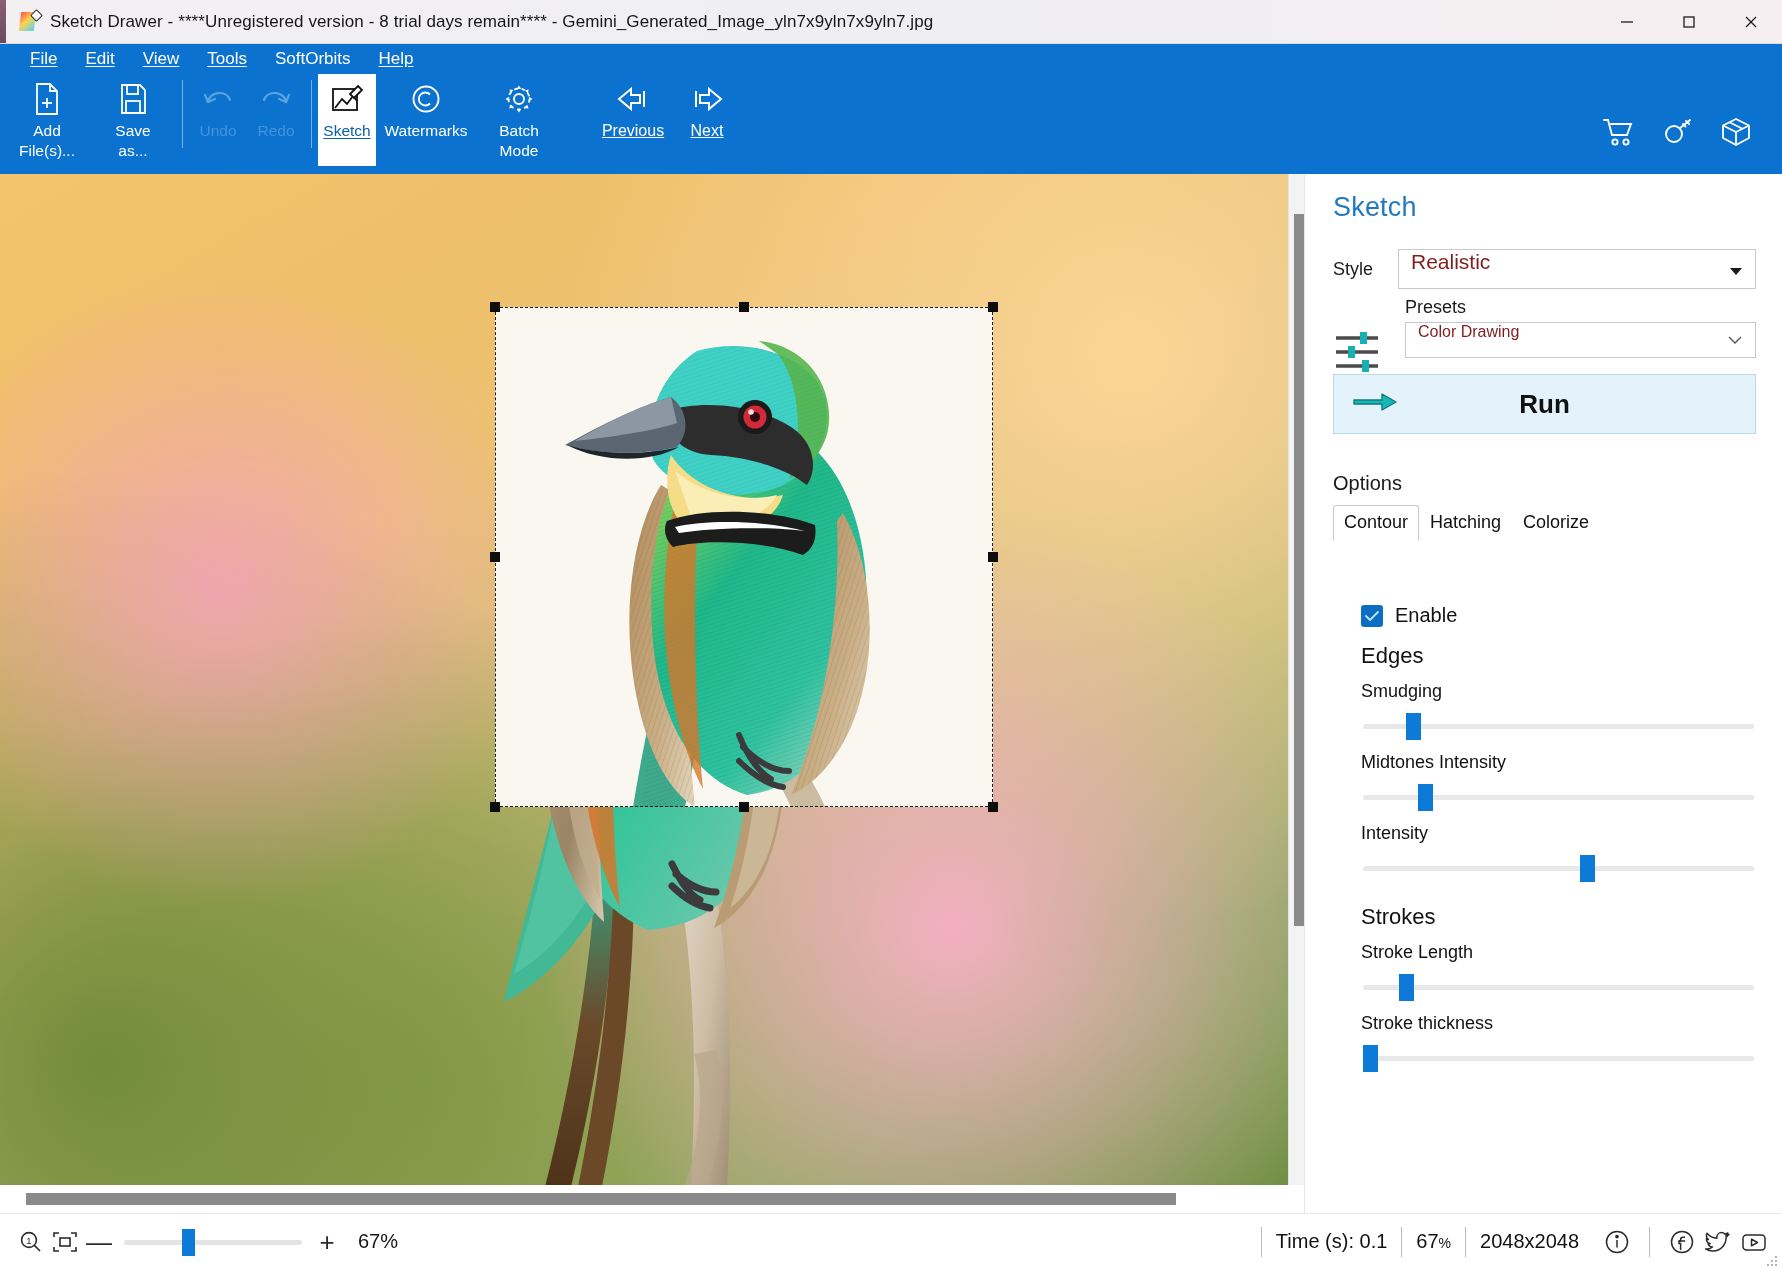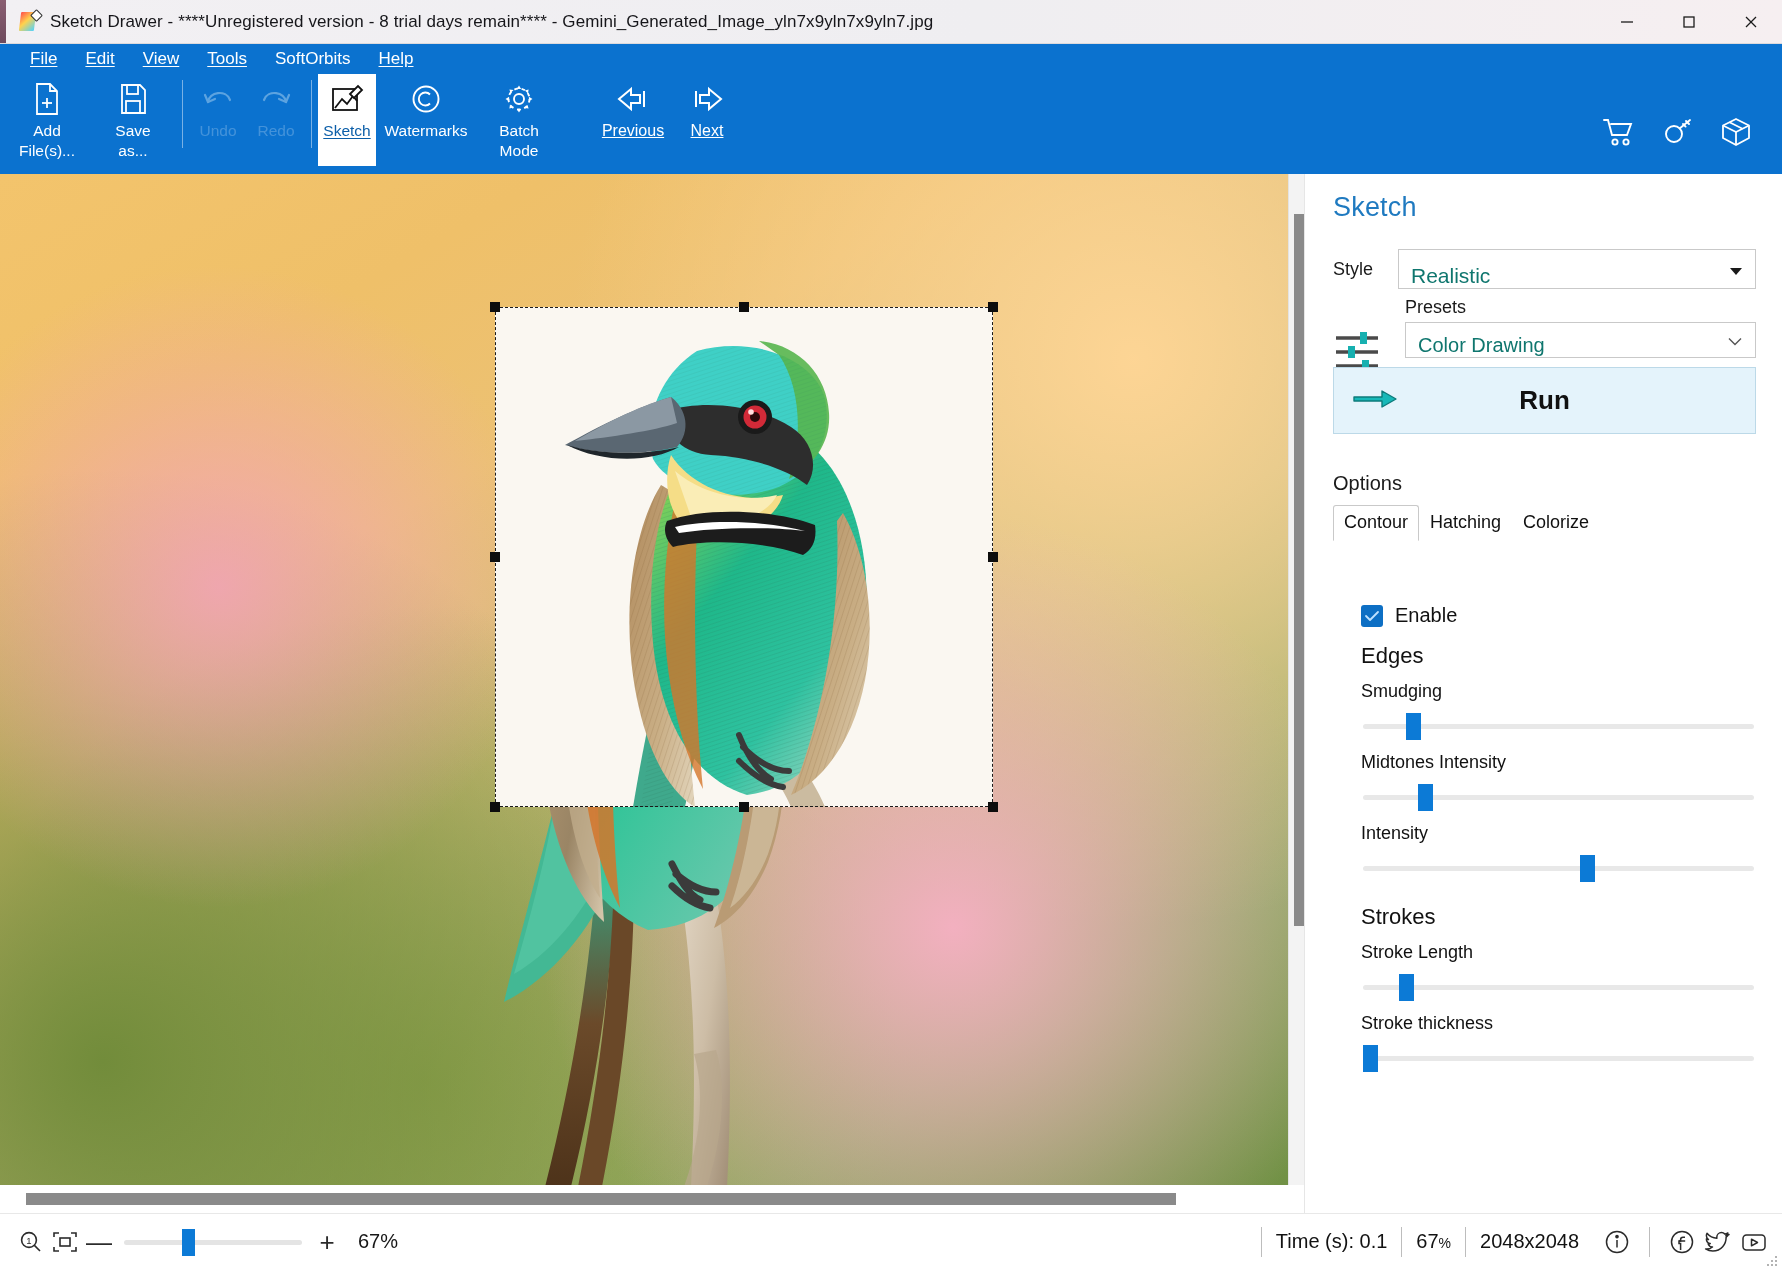--- a/index.html
+++ b/index.html
@@ -183,37 +183,37 @@
     padding: 18px 26px 0 28px;
     overflow:hidden; position:relative;
   }
   .panel-title {
     color:#1f7ac0; font-size: 27px; font-weight:400; margin-bottom: 26px; letter-spacing:.2px;
   }
   .row-style { display:flex; align-items:center; gap: 7px; margin-bottom: 8px; }
   .lbl-style { font-size:18px; color:#1a1a1a; width: 58px; }
   .combo {
     flex:1; height: 40px; border:1px solid #c9c9c9; background:#fff;
-    display:flex; align-items:flex-end; padding: 0 12px; position:relative;
-    font-size: 21px; color:#0f766e;
+    display:flex; align-items:flex-start; padding: 0 12px; position:relative;
+    font-size: 21px; color:#7f1d1d;
   }
   .combo .caret {
     position:absolute; right:12px; top:50%; transform:translateY(-50%);
     color:#222;
   }
   .presets-block { margin-left: 72px; }
   .presets-label { font-size: 18px; color:#1a1a1a; margin-bottom: 4px; }
-  .combo.preset { height: 36px; font-size:20px; }
+  .combo.preset { height: 36px; font-size:16px; }
 
   .sliders-glyph {
     position:absolute; left: 28px; top: 155px; width: 48px; height: 46px;
   }
 
   .run-btn {
-    margin-top: 9px; height: 67px; background:#e4f3fb; border:1px solid #bcd9e8;
+    margin-top: 16px; height: 60px; background:#e4f3fb; border:1px solid #bcd9e8;
     display:flex; align-items:center; position:relative; cursor:pointer;
   }
   .run-arrow { position:absolute; left: 18px; top:50%; transform:translateY(-50%); }
   .run-label {
     flex:1; text-align:center; font-size: 26px; font-weight:bold; color:#111;
   }
 
   .options-label { margin-top: 38px; font-size: 20px; color:#1a1a1a; }
 
   .tabs {

